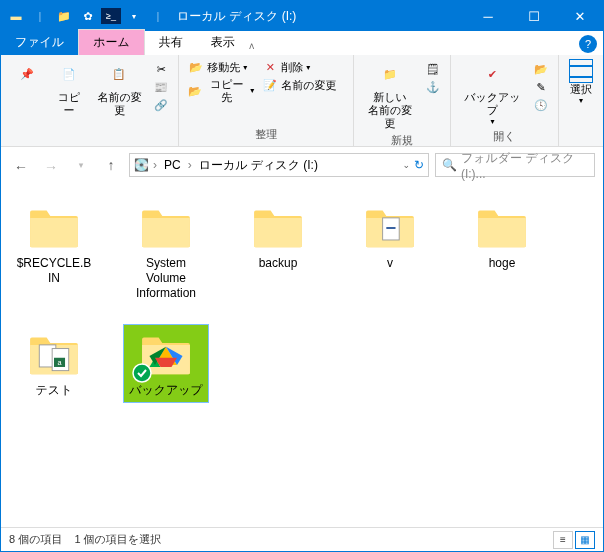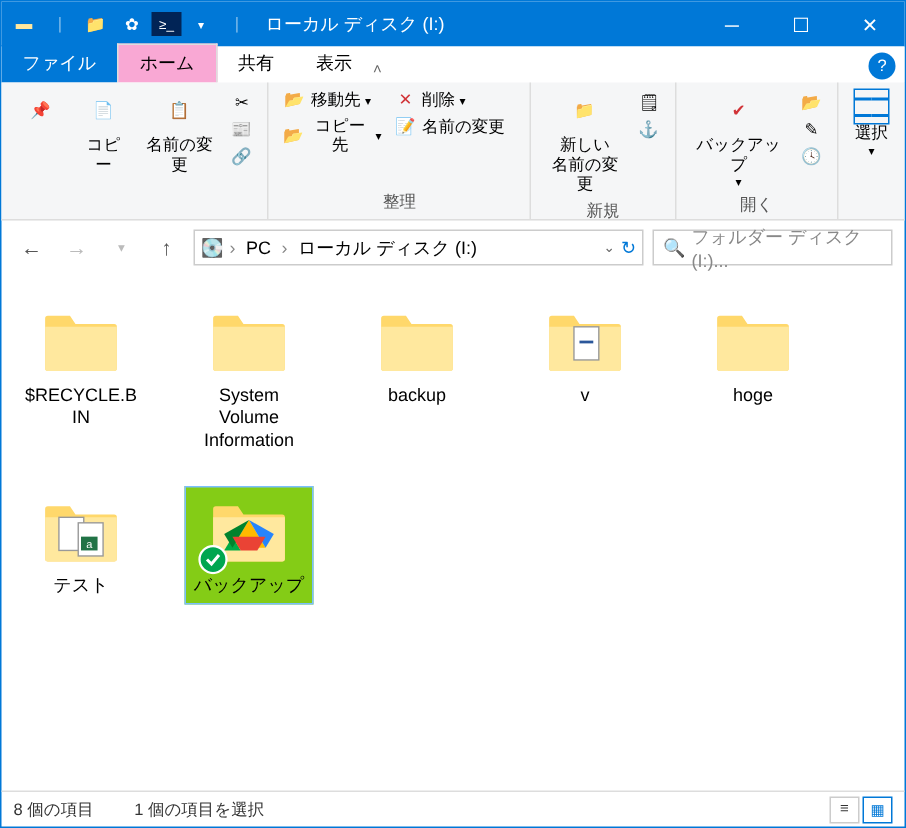--- a/index.html
+++ b/index.html
@@ -32,21 +32,21 @@
 .addr { flex:1; border:1px solid #ccc; height:24px; display:flex; align-items:center; font-size:12px; padding:0 4px; gap:4px; }
 .addr .crumb { padding:0 3px; cursor:pointer; }
 .addr .sep { color:#888; }
 .search { width:160px; border:1px solid #ccc; height:24px; display:flex; align-items:center; font-size:12px; padding:0 6px; color:#888; gap:4px; }
 .content { flex:1; overflow:auto; padding:14px 10px; }
 .items { display:flex; flex-wrap:wrap; gap:18px 26px; }
 .item { width:86px; display:flex; flex-direction:column; align-items:center; font-size:12px; text-align:center; padding:4px; cursor:pointer; border:1px solid transparent; }
 .item.selected { background:#84cc16; border:1px solid #7abfff; }
 .item .icon { width:64px; height:52px; position:relative; display:flex; align-items:center; justify-content:center; }
 .item .name { margin-top:2px; line-height:1.25; word-break:break-word; }
-.statusbar { border-top:1px solid #ddd; height:24px; display:flex; align-items:center; font-size:11px; padding:0 8px; gap:27px; color:#333; }
+.statusbar { border-top:1px solid #ddd; height:24px; display:flex; align-items:center; font-size:11px; padding:0 8px; gap:12px; color:#333; }
 .statusbar .views { margin-left:auto; display:flex; gap:2px; }
 .statusbar .vbtn { width:20px; height:18px; border:1px solid #ccc; display:flex; align-items:center; justify-content:center; font-size:10px; }
 .statusbar .vbtn.active { border-color:#0078d7; color:#0078d7; }
 .folder-svg { width:56px; height:46px; }
 .drive-badge { position:absolute; bottom:-2px; left:-2px; width:20px; height:20px; }
 </style>
 </head>
 <body>
 
 <div class="window">

